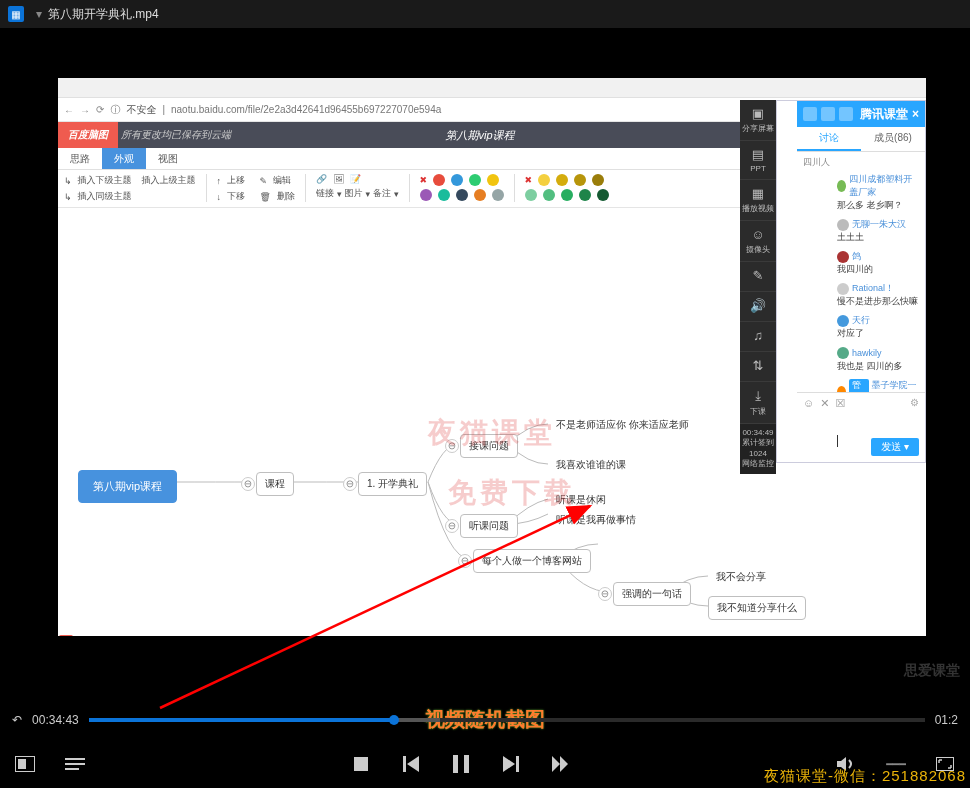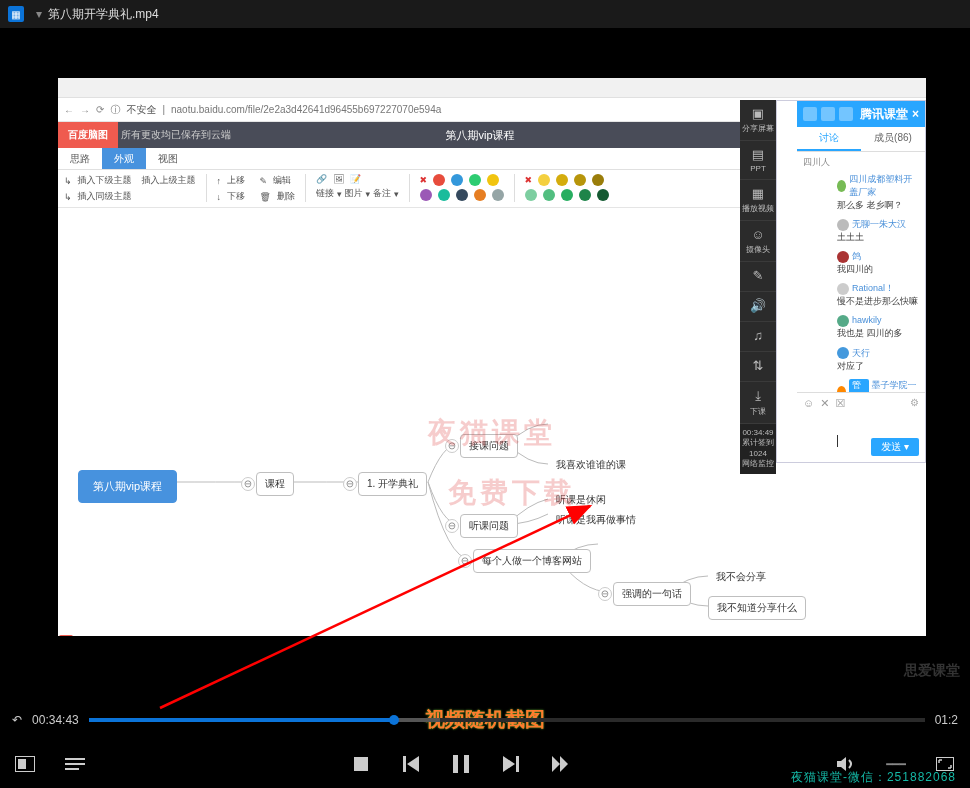--- a/index.html
+++ b/index.html
@@ -16,21 +16,21 @@
 
 .screenshot { position: absolute; top: 50px; left: 58px; width: 868px; height: 558px; background: #fff; box-shadow: 0 0 4px rgba(0,0,0,.4); overflow: hidden; }
 
 
 .ss-top { height: 20px; background: #f1f1f1; border-bottom: 1px solid #e0e0e0; }
 .ss-addr { height: 24px; display: flex; align-items: center; font-size: 10px; color: #777; padding: 0 6px; gap: 6px; border-bottom: 1px solid #e5e5e5; }
 .ss-addr .back, .ss-addr .reload { color: #888; }
 .ss-addr .warn { color: #555; }
 
 
-.mm-header { height: 26px; background: #494c58; display: flex; align-items: center; color: #fff; font-size: 10px; }
+.mm-header { height: 26px; background: #494c58; display: flex; align-items: center; color: #fff; font-size: 10px; font-style: italic; }
 .mm-header .brand { background: #ef5b4f; height: 100%; padding: 0 10px; display: flex; align-items: center; font-weight: bold; }
 .mm-header .saved { padding: 0 3px; color: #ccc; }
 .mm-header .doc-title { flex: 1; text-align: center; font-size: 11px; }
 
 .mm-tabs { height: 22px; display: flex; font-size: 10px; color: #555; border-bottom: 1px solid #e0e0e0; }
 .mm-tabs .tab { padding: 4px 12px; cursor: pointer; }
 .mm-tabs .tab.active { background: #4792de; color: #fff; }
 
 
 .mm-tools { padding: 4px 6px; border-bottom: 1px solid #e5e5e5; font-size: 9px; color: #555; display: flex; gap: 10px; align-items: flex-start; }
@@ -90,21 +90,21 @@
 .seekbar .track .buf { position: absolute; left: 0; top: 0; bottom: 0; width: 42%; background: #555; }
 .seekbar .track .prog { position: absolute; left: 0; top: 0; bottom: 0; width: 36.5%; background: #0b73d8; }
 .seekbar .track .prog::after { content: ""; position: absolute; right: -5px; top: -3px; width: 10px; height: 10px; border-radius: 50%; background: #0b73d8; }
 
 .controls { position: absolute; left: 0; right: 0; bottom: 0; height: 48px; display: flex; align-items: center; justify-content: space-between; padding: 0 14px; }
 .controls .left, .controls .center, .controls .right { display: flex; align-items: center; gap: 28px; color: #ccc; }
 .controls .btn { width: 22px; height: 22px; display: flex; align-items: center; justify-content: center; cursor: pointer; }
 .controls svg { fill: #ccc; }
 
 
-.foot-wm { position: absolute; right: 14px; bottom: 2px; color: #14b8a6; font-size: 12px; letter-spacing: 1px; }
+.foot-wm { position: absolute; right: 4px; bottom: 2px; color: #eab308; font-size: 15px; letter-spacing: 1px; }
 .corner-wm { position: absolute; right: 10px; bottom: 30px; color: #565656; font-size: 14px; font-weight: bold; opacity: .6; }
 </style>
 </head>
 <body>
 
 <div class="titlebar">
   <span class="app-icon">▦</span>
   <span class="drop">▾</span>
   <span>第八期开学典礼.mp4</span>
 </div>
@@ -233,20 +233,21 @@
         <path d="M500 345 Q525 378 552 378"></path>
         <path d="M610 378 Q630 362 650 362"></path>
         <path d="M610 378 Q630 392 650 392"></path>
       </svg>
 
       <div class="node root" style="left:20px;top:256px">第八期vip课程</div>
       <div class="node exp" style="left:198px;top:258px">课程</div>
       <div class="node exp" style="left:300px;top:258px">1. 开学典礼</div>
       <div class="node exp" style="left:402px;top:220px">接课问题</div>
       <div class="node exp" style="left:402px;top:300px">听课问题</div>
+      <div class="node" style="left:490px;top:200px;border:none">不是老师适应你  你来适应老师</div>
       <div class="node" style="left:490px;top:240px;border:none">我喜欢谁谁的课</div>
       <div class="node" style="left:490px;top:275px;border:none">听课是休闲</div>
       <div class="node" style="left:490px;top:295px;border:none">听课是我再做事情</div>
       <div class="node exp" style="left:415px;top:335px">每个人做一个博客网站</div>
       <div class="node exp" style="left:555px;top:368px">强调的一句话</div>
       <div class="node" style="left:650px;top:352px;border:none">我不会分享</div>
       <div class="node" style="left:650px;top:382px">我不知道分享什么</div>
 
       <div class="watermark" style="left:370px;top:200px">夜猫课堂</div>
       <div class="watermark" style="left:390px;top:260px">免费下载</div>
@@ -322,31 +323,31 @@
           </div>
         <div class="msg">
             <div class="u">
               <span class="av" style="background:#ccc"></span>
               <span>Rational！</span>
             </div>
             <div>慢不是进步那么快嘛</div>
           </div>
         <div class="msg">
             <div class="u">
+              <span class="av" style="background:#49d"></span>
+              <span>天行</span>
+            </div>
+            <div>对应了</div>
+          </div>
+        <div class="msg">
+            <div class="u">
               <span class="av" style="background:#5a8"></span>
               <span>hawkily</span>
             </div>
             <div>我也是 四川的多</div>
-          </div>
-        <div class="msg">
-            <div class="u">
-              <span class="av" style="background:#49d"></span>
-              <span>天行</span>
-            </div>
-            <div>对应了</div>
           </div>
         <div class="msg">
             <div class="u">
               <span class="av" style="background:#f80"></span>
               <span style="background:#29a6ff;color:#fff;padding:0 3px;border-radius:2px">管理</span>
               <span>墨子学院一天白</span>
             </div>
             <div>亦笔</div>
           </div>
       </div>

